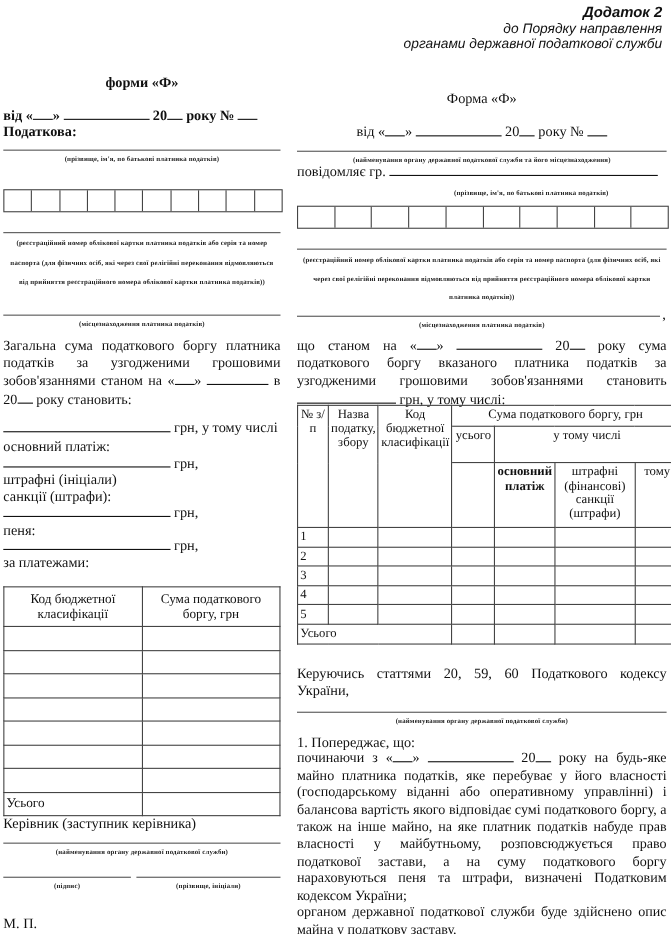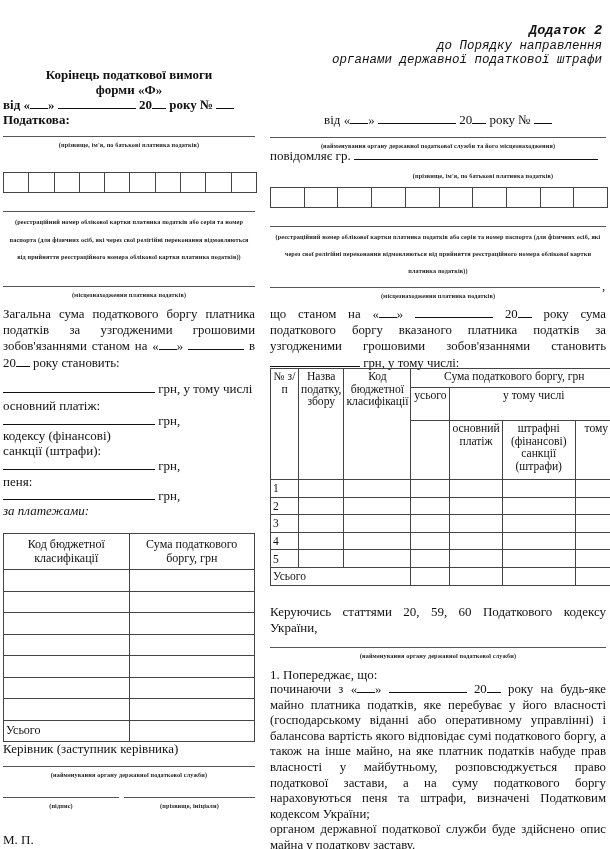--- a/index.html
+++ b/index.html
@@ -1,19 +1,19 @@
 <!DOCTYPE html>
 <html><head>
 <meta charset="utf-8">
 <style>
   html,body{margin:0;padding:0;background:#ffffff;}
   body{width:610px;height:849px;position:relative;overflow:hidden;color:#111;
        font-family:"Liberation Serif","DejaVu Serif",serif;}
   .abs{position:absolute;}
-  .sans{font-family:Liberation Mono, monospace;margin-top:20px;}
+  .sans{font-family:Liberation Sans, sans-serif;}
   .appendix{right:8px;top:4px;text-align:right;font-style:italic;font-size:12.5px;line-height:14.5px;}
   .appendix .t{font-weight:bold;font-size:13.5px;}
   .col-l{left:3px;width:252px;}
   .col-r{left:270px;width:336px;}
   .center{text-align:center;}
   .b{font-weight:bold;}
   .t13{font-size:13px;line-height:15px;}
   .hint{font-size:6.2px;line-height:13px;text-align:center;font-weight:bold;letter-spacing:0.15px;color:#222;}
   .rule{border-top:1.2px solid #555;}
   .u{display:inline-block;border-bottom:1px solid #111;height:9px;vertical-align:baseline;}
@@ -27,25 +27,24 @@
   .tbl-l th{font-size:12px;line-height:13.5px;height:35px;text-align:center;}
   .tbl-r th{font-size:11.6px;line-height:12.6px;text-align:center;vertical-align:top;padding-top:2px;}
   .tbl-r td{height:16.6px;font-size:11.5px;}
 </style>
 </head>
 <body>
 
 <div class="abs appendix sans">
   <div class="t">Додаток 2</div>
   <div>до Порядку направлення</div>
-  <div>органами державної податкової штрафи</div>
+  <div>органами державної податкової служби</div>
 </div>
 
 <div class="abs col-l center b t13" style="top:67px;">
-  <div>Корінець податкової вимоги</div>
   <div>форми «Ф»</div>
 </div>
 <div class="abs col-l b t13" style="top:97px;">
   <span>від «</span><span class="u" style="width:18px"></span><span>»</span>
   <span class="u" style="width:78px"></span>
   <span>20</span><span class="u" style="width:14px"></span>
   <span>року №</span>
   <span class="u" style="width:18px"></span>
 </div>
 <div class="abs col-l b t13" style="top:112px;">Податкова:</div>
@@ -75,32 +74,32 @@
 
 <div class="abs col-l t13" style="top:381px;">
   <span class="u" style="width:152px"></span>
   <span>грн, у тому числі</span>
 </div>
 <div class="abs col-l t13" style="top:398px;">основний платіж:</div>
 <div class="abs col-l t13" style="top:413px;">
   <span class="u" style="width:152px"></span>
   <span>грн,</span>
 </div>
-<div class="abs col-l t13" style="top:428px;">кодексу (фінансові)</div>
+<div class="abs col-l t13" style="top:428px;">штрафні (ініціали)</div>
 <div class="abs col-l t13" style="top:443px;">санкції (штрафи):</div>
 <div class="abs col-l t13" style="top:458px;">
   <span class="u" style="width:152px"></span>
   <span>грн,</span>
 </div>
 <div class="abs col-l t13" style="top:474px;">пеня:</div>
 <div class="abs col-l t13" style="top:488px;">
   <span class="u" style="width:152px"></span>
   <span>грн,</span>
 </div>
-<div class="abs col-l t13" style="top:503px;font-style:italic;">за платежами:</div>
+<div class="abs col-l t13" style="top:503px;">за платежами:</div>
 
 <table class="abs tbl-l" style="left:3px;top:533px;width:252px;">
   <thead>
     <tr>
       <th style="width:50%">Код бюджетної класифікації</th>
       <th>Сума податкового боргу, грн</th>
     </tr>
   </thead>
   <tbody id="stub-tbody">
       <tr>
@@ -141,20 +140,21 @@
 <div class="abs col-l t13" style="top:741px;">Керівник (заступник керівника)</div>
 <div class="abs col-l rule" style="top:766px;"></div>
 <div class="abs col-l hint" style="top:768px;">(найменування органу державної податкової служби)</div>
 <div class="abs rule" style="left:3px;width:116px;top:797px;"></div>
 <div class="abs rule" style="left:124px;width:131px;top:797px;"></div>
 <div class="abs hint" style="left:3px;width:116px;top:799px;">(підпис)</div>
 <div class="abs hint" style="left:124px;width:131px;top:799px;">(прізвище, ініціали)</div>
 <div class="abs col-l t13" style="top:832px;">М. П.</div>
 
 <div class="abs col-r center b t13" style="top:82px;">
+  <div style="font-weight:normal">Форма «Ф»</div>
 </div>
 <div class="abs col-r center t13" style="top:112px;">
   <span>від «</span><span class="u" style="width:18px"></span><span>»</span>
   <span class="u" style="width:78px"></span>
   <span>20</span><span class="u" style="width:14px"></span>
   <span>року №</span>
   <span class="u" style="width:18px"></span>
 </div>
 <div class="abs col-r rule" style="top:137px;"></div>
 <div class="abs col-r hint" style="top:139px;">(найменування органу державної податкової служби та його місцезнаходження)</div>
@@ -193,21 +193,21 @@
       <th rowspan="3" style="width:40px;">Назва податку, збору</th>
       <th rowspan="3" style="width:51px;">Код бюджетної класифікації</th>
       <th colspan="4" style="height:16px;">Сума податкового боргу, грн</th>
     </tr>
     <tr>
       <th rowspan="1" style="width:34px;height:30px;">усього</th>
       <th colspan="3">у тому числі</th>
     </tr>
     <tr>
       <th style="height:56px;"></th>
-      <th style="width:41px;">основний платіж</th>
+      <th style="width:41px;font-weight:bold;">основний платіж</th>
       <th style="width:68px;">штрафні (фінансові) санкції (штрафи)</th>
       <th>тому</th>
     </tr>
   </thead>
   <tbody id="form-tbody">
       <tr>
         <td>1</td>
         <td></td>
         <td></td>
         <td></td>

